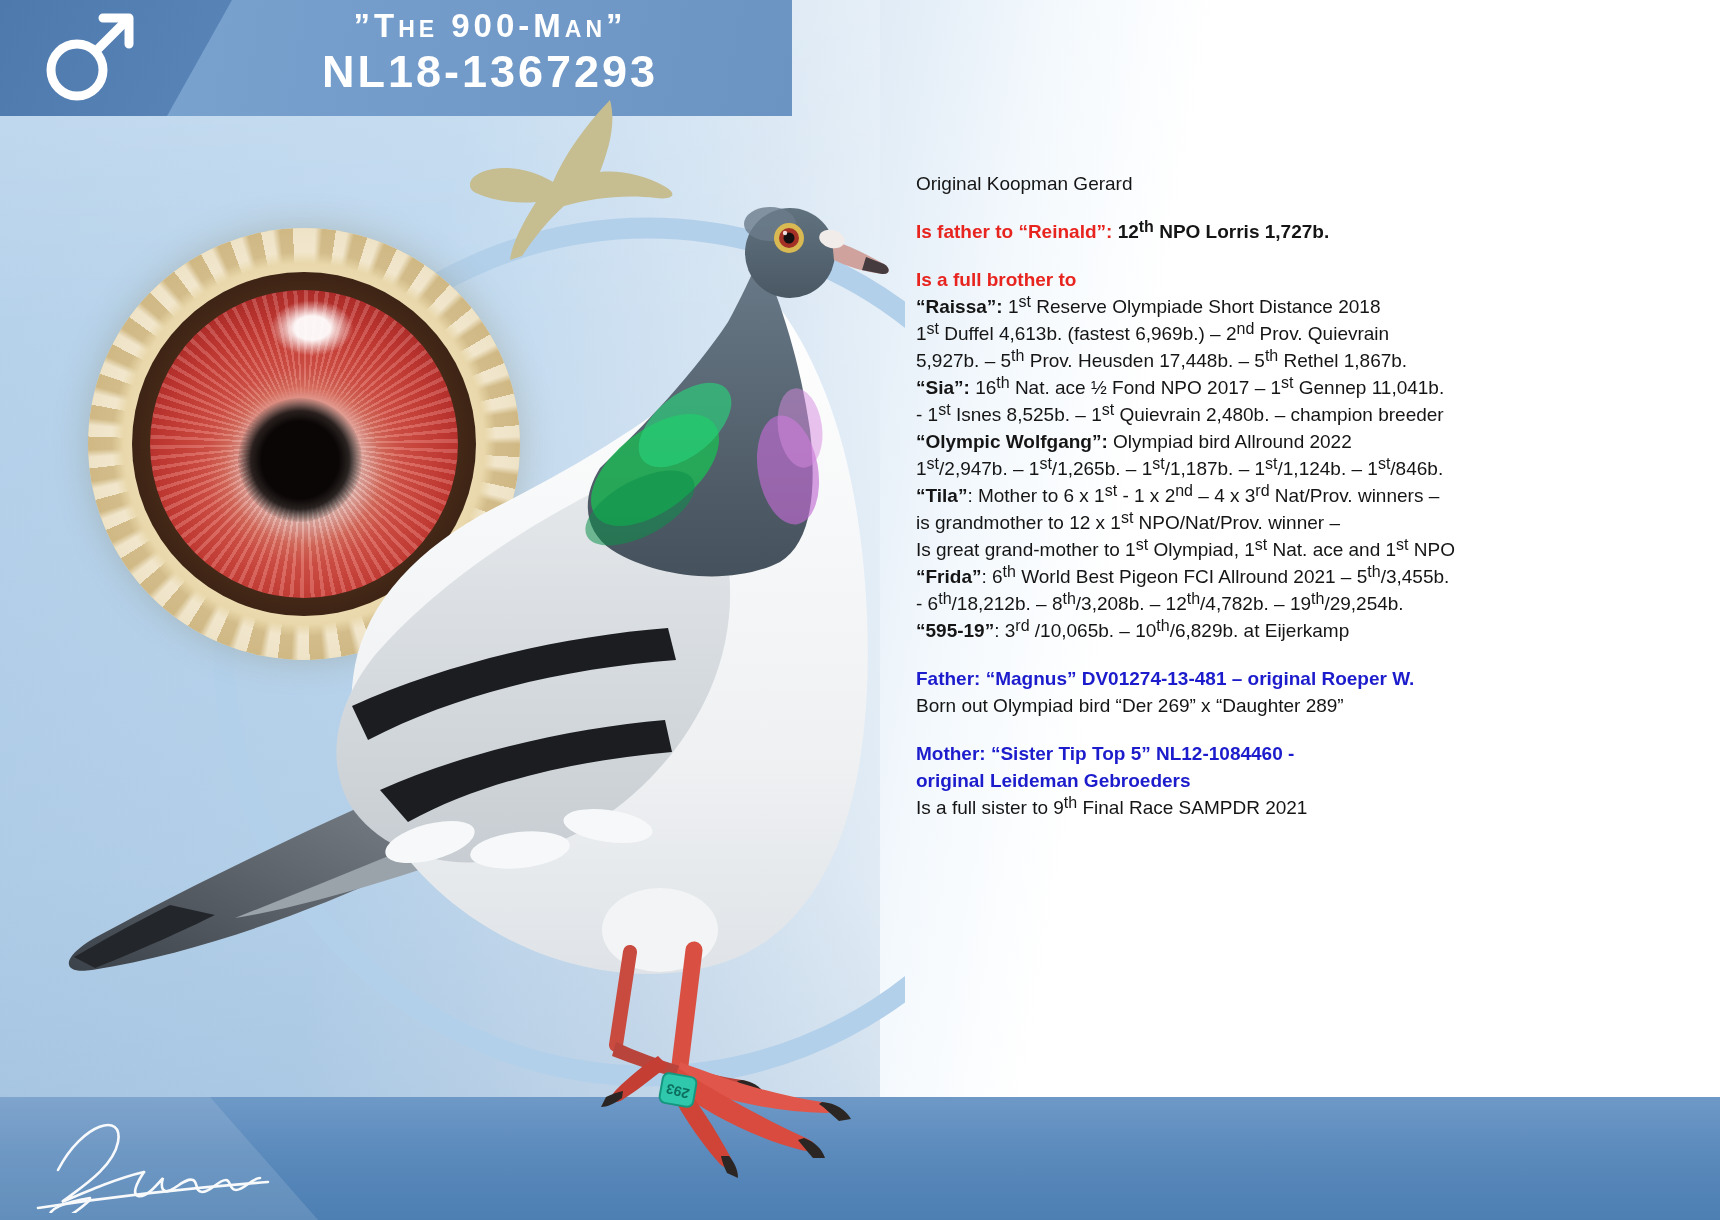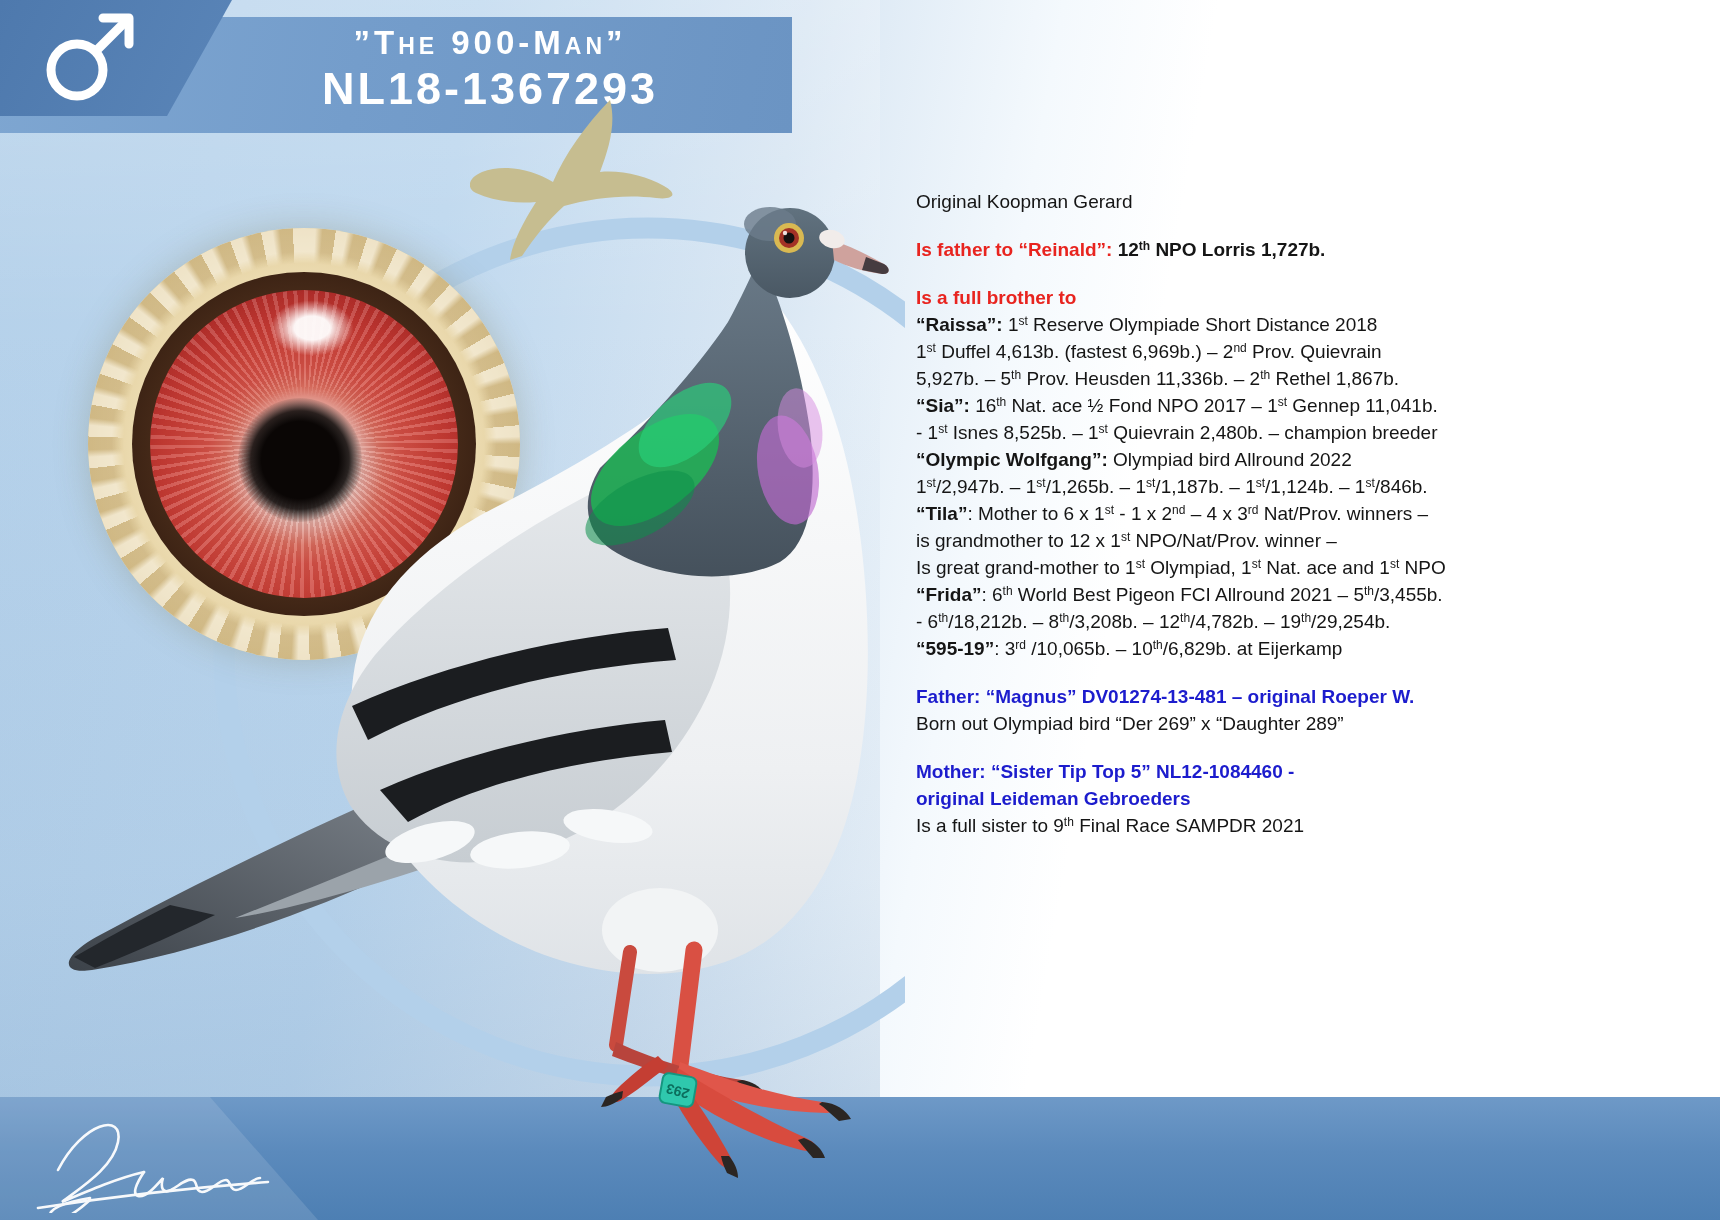--- a/index.html
+++ b/index.html
@@ -12,21 +12,21 @@
     font-family:"Liberation Sans",sans-serif;
     background:linear-gradient(100deg,#b5d1ea 0%,#bdd7ee 25%,#d8e6f3 42%,#f4f9fd 55%,#ffffff 63%,#ffffff 100%);
   }
   
   .bg-vert{
     position:absolute;left:0;top:0;width:880px;height:1097px;
     background:linear-gradient(180deg,rgba(255,255,255,.22) 0%,rgba(255,255,255,0) 30%,rgba(120,160,200,.14) 80%,rgba(118,158,198,.26) 100%);
   }
   
   .top-band{
-    position:absolute;left:0;top:17px;width:792px;height:116px;
+    position:absolute;left:0;top:0;width:792px;height:116px;
     background:linear-gradient(100deg,#7ea6d1 0%,#749dcb 45%,#6b94c3 100%);
   }
   .male-block{
     position:absolute;left:0;top:0;width:232px;height:116px;
     background:linear-gradient(115deg,#4e79ad 0%,#5a85b8 100%);
     clip-path:polygon(0 0,100% 0,72% 100%,0 100%);
   }
   .male-block svg{position:absolute;left:34px;top:8px;}
   .title-wrap{
     position:absolute;left:210px;top:6px;width:560px;text-align:center;color:#fff;
@@ -83,29 +83,29 @@
   .eye-pupil{
     left:calc(50% - 66px);top:calc(50% - 46px);width:124px;height:124px;
     background:radial-gradient(circle,#0a0605 0 44%,rgba(10,6,5,.85) 56%,rgba(10,6,5,0) 72%);
   }
   .eye-glint{
     left:calc(50% - 34px);top:72px;width:84px;height:56px;border-radius:50%;
     background:radial-gradient(ellipse,rgba(255,255,255,.95) 0 30%,rgba(255,255,255,0) 70%);
   }
   
   .pedigree{
-    position:absolute;left:916px;top:188px;width:548px;
+    position:absolute;left:916px;top:170px;width:548px;
     font-size:19px;line-height:27px;color:#151515;
   }
   .para{margin:0 0 21px 0;}
   .line{white-space:pre-wrap;}
   .line .b{font-weight:bold;}
   .line .red{color:var(--red);}
   .line .blue{color:var(--blue);}
-  .line sup{font-size:12px;line-height:0;vertical-align:6px;letter-spacing:0;}
+  .line sup{font-size:16px;line-height:0;vertical-align:6px;letter-spacing:0;}
 </style>
 </head>
 <body>
 
 <div class="canvas">
   <div class="bg-vert"></div>
 
   <svg class="arc-layer" viewBox="0 0 1720 1220">
     <defs>
         <clipPath id="leftclip">
@@ -240,21 +240,21 @@
       <div class="para">
         <div class="line"><span>Original Koopman Gerard</span></div>
       </div>
       <div class="para">
         <div class="line"><span class="b red">Is father to “Reinald”: </span><span class="b">12</span><sup class="b">th</sup><span class="b"> NPO Lorris 1,727b.</span></div>
       </div>
       <div class="para">
         <div class="line"><span class="b red">Is a full brother to</span></div>
         <div class="line"><span class="b">“Raissa”: </span><span>1</span><sup>st</sup><span> Reserve Olympiade Short Distance 2018</span></div>
         <div class="line"><span>1</span><sup>st</sup><span> Duffel 4,613b. (fastest 6,969b.) – 2</span><sup>nd</sup><span> Prov. Quievrain</span></div>
-        <div class="line"><span>5,927b. – 5</span><sup>th</sup><span> Prov. Heusden 11,336b. – 2</span><sup>th</sup><span> Rethel 1,867b.</span></div>
+        <div class="line"><span>5,927b. – 5</span><sup>th</sup><span> Prov. Heusden 17,448b. – 5</span><sup>th</sup><span> Rethel 1,867b.</span></div>
         <div class="line"><span class="b">“Sia”: </span><span>16</span><sup>th</sup><span> Nat. ace ½ Fond NPO 2017 – 1</span><sup>st</sup><span> Gennep 11,041b.</span></div>
         <div class="line"><span>- 1</span><sup>st</sup><span> Isnes 8,525b. – 1</span><sup>st</sup><span> Quievrain 2,480b. – champion breeder</span></div>
         <div class="line"><span class="b">“Olympic Wolfgang”: </span><span>Olympiad bird Allround 2022</span></div>
         <div class="line"><span>1</span><sup>st</sup><span>/2,947b. – 1</span><sup>st</sup><span>/1,265b. – 1</span><sup>st</sup><span>/1,187b. – 1</span><sup>st</sup><span>/1,124b. – 1</span><sup>st</sup><span>/846b.</span></div>
         <div class="line"><span class="b">“Tila”</span><span>: Mother to 6 x 1</span><sup>st</sup><span> - 1 x 2</span><sup>nd</sup><span> – 4 x 3</span><sup>rd</sup><span> Nat/Prov. winners –</span></div>
         <div class="line"><span>is grandmother to 12 x 1</span><sup>st</sup><span> NPO/Nat/Prov. winner –</span></div>
         <div class="line"><span>Is great grand-mother to 1</span><sup>st</sup><span> Olympiad, 1</span><sup>st</sup><span> Nat. ace and 1</span><sup>st</sup><span> NPO</span></div>
         <div class="line"><span class="b">“Frida”</span><span>: 6</span><sup>th</sup><span> World Best Pigeon FCI Allround 2021 – 5</span><sup>th</sup><span>/3,455b.</span></div>
         <div class="line"><span>- 6</span><sup>th</sup><span>/18,212b. – 8</span><sup>th</sup><span>/3,208b. – 12</span><sup>th</sup><span>/4,782b. – 19</span><sup>th</sup><span>/29,254b.</span></div>
         <div class="line"><span class="b">“595-19”</span><span>: 3</span><sup>rd</sup><span> /10,065b. – 10</span><sup>th</sup><span>/6,829b. at Eijerkamp</span></div>

